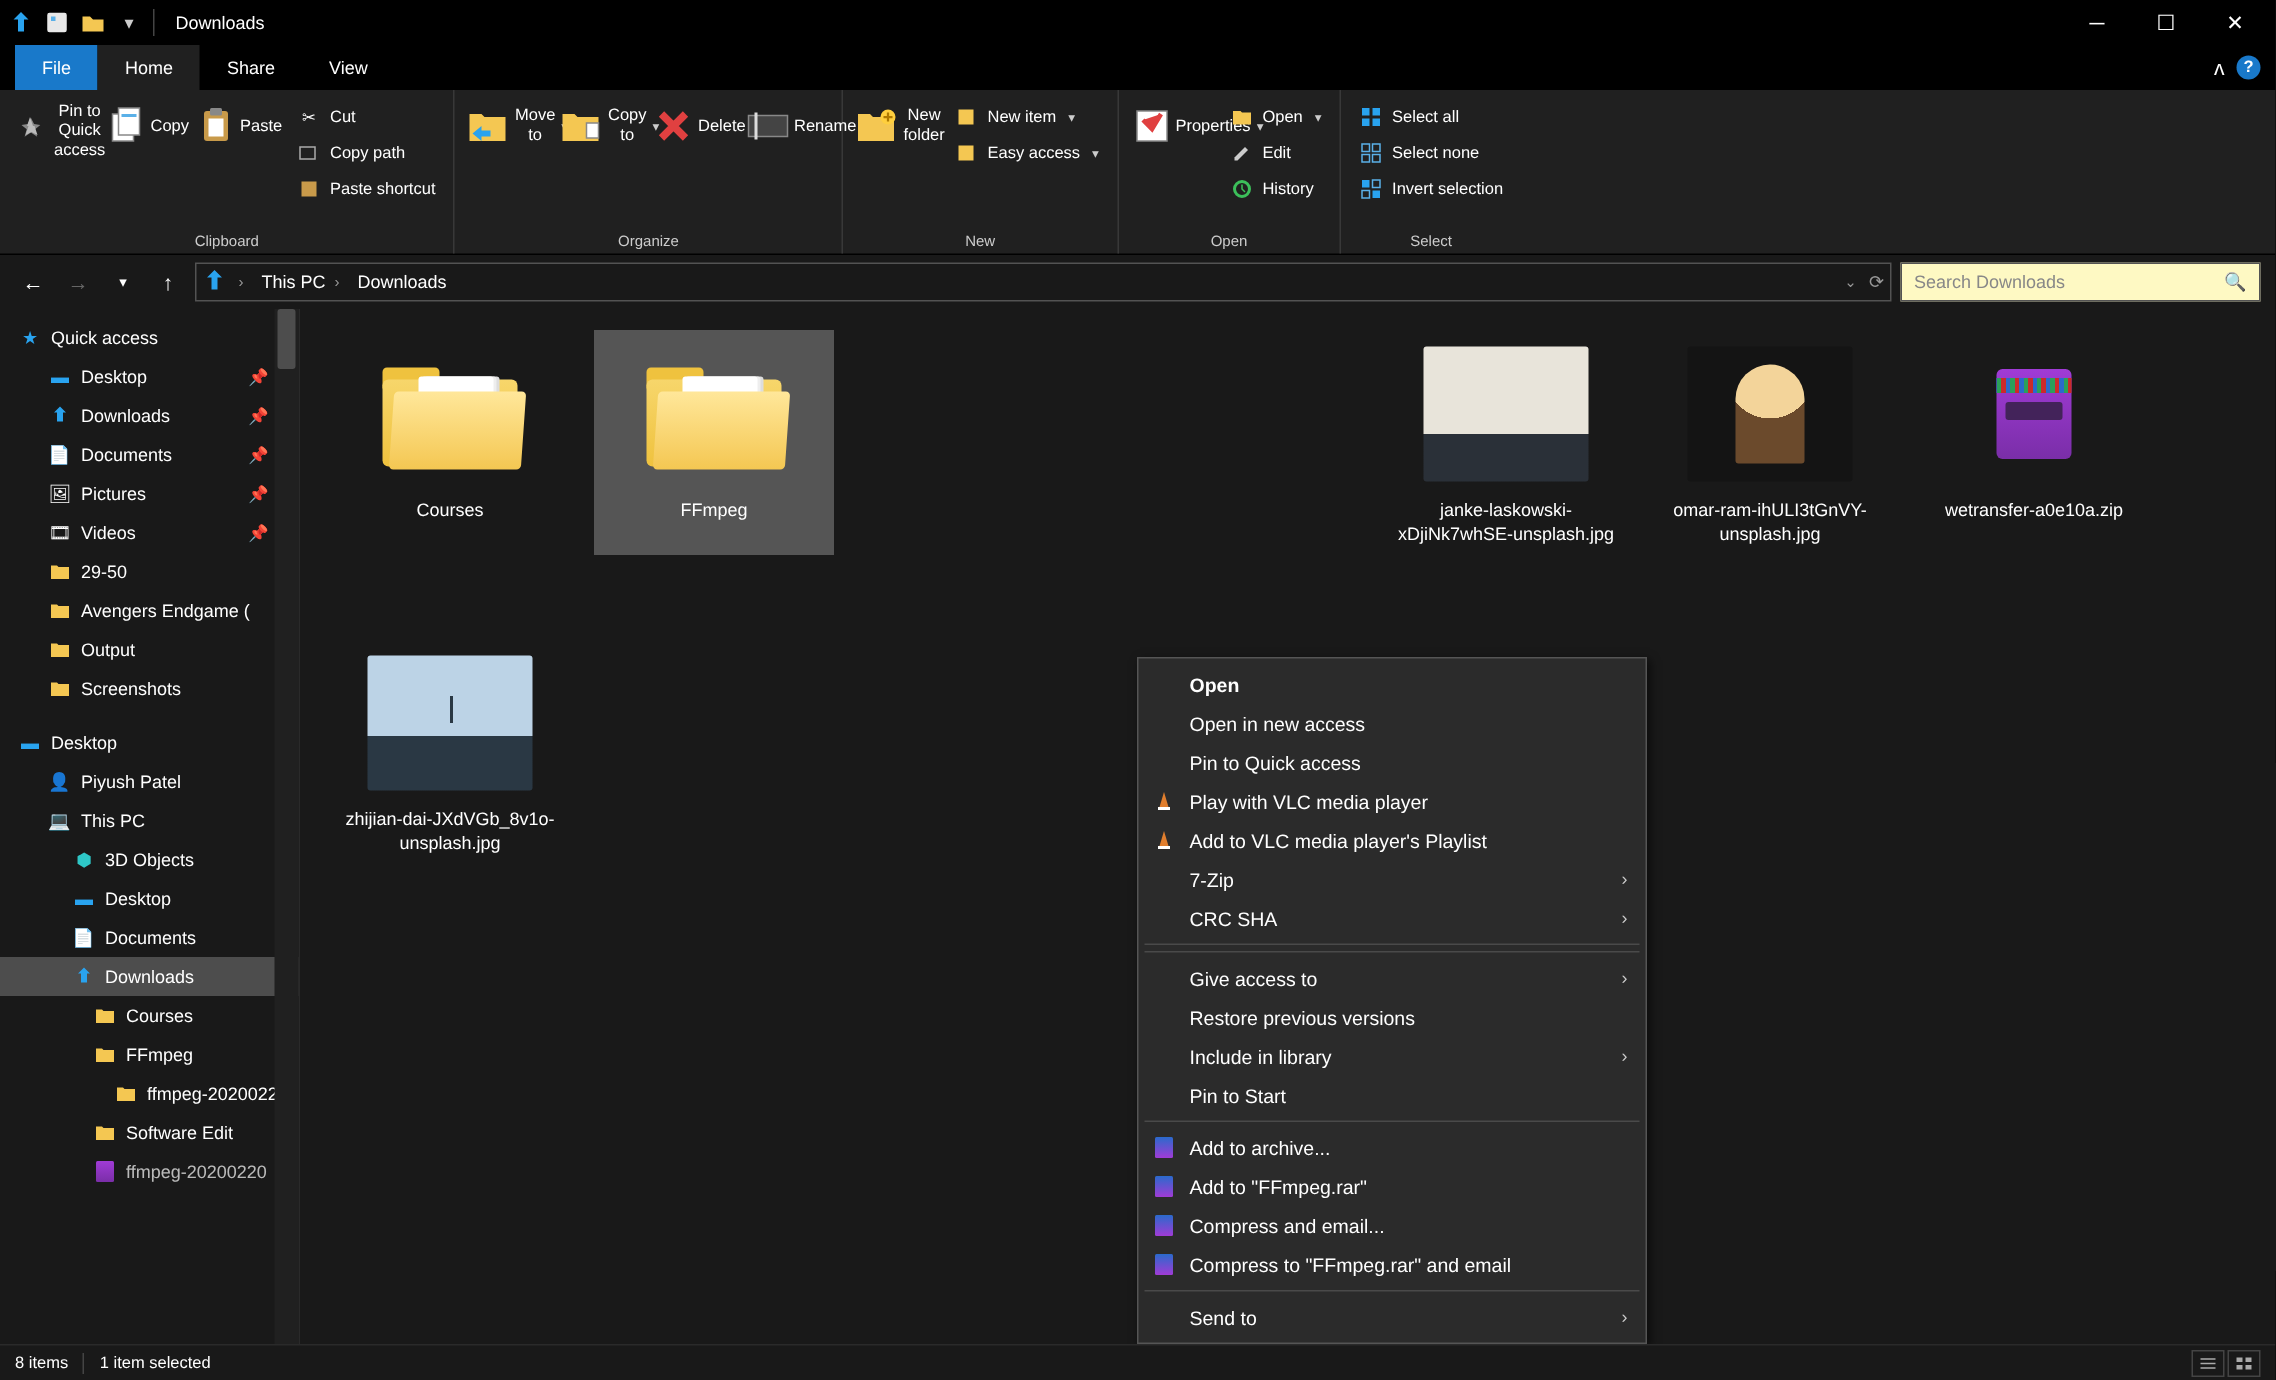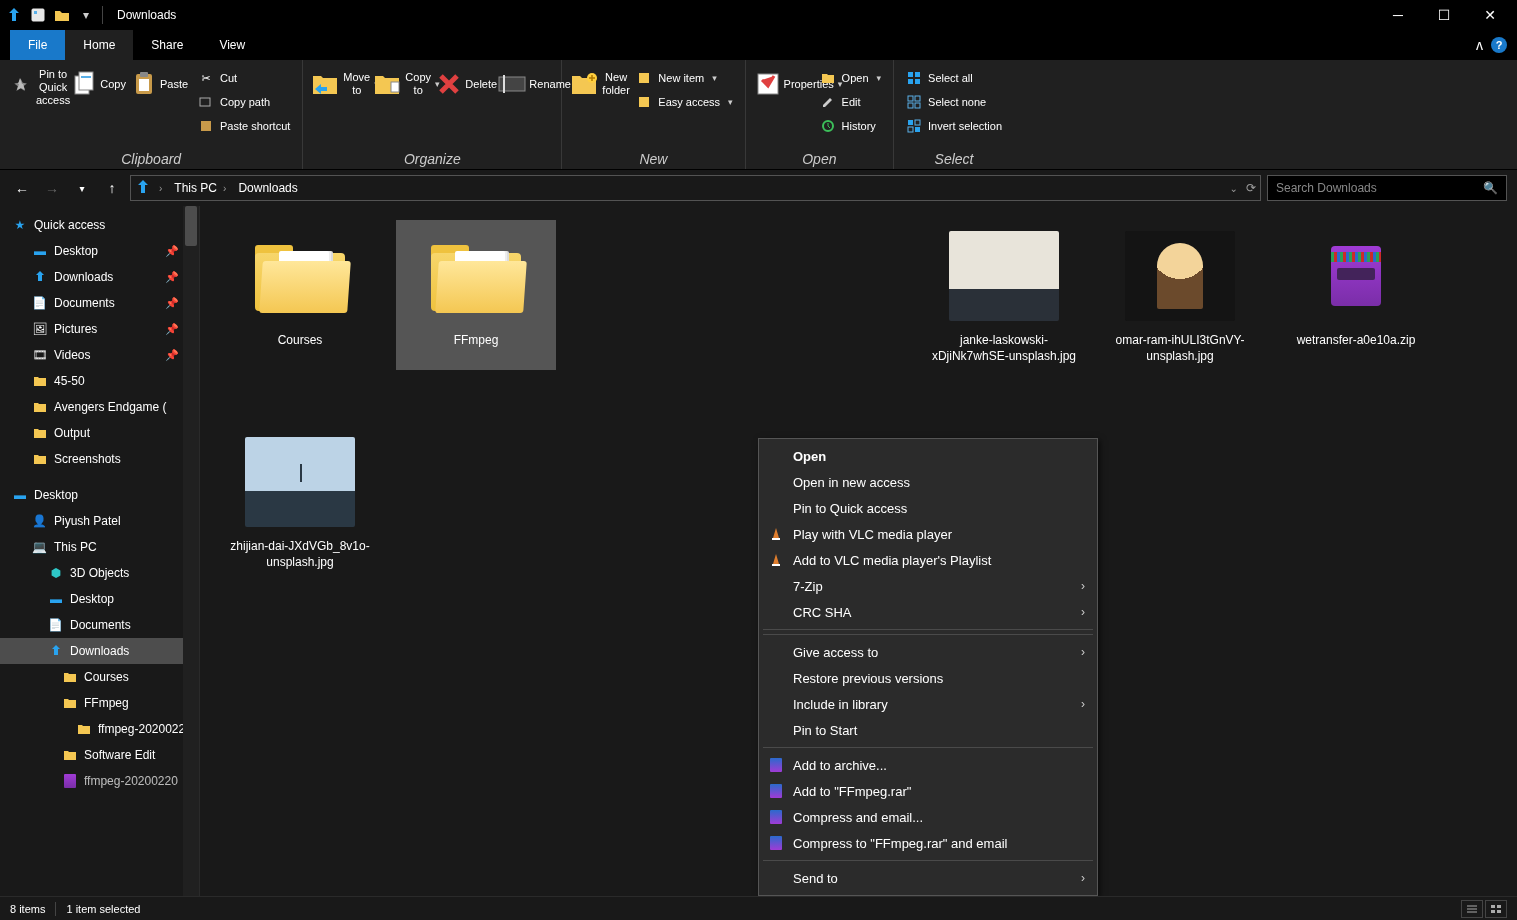--- a/index.html
+++ b/index.html
@@ -18,37 +18,37 @@
 .tabs { height: 30px; background: #000; display: flex; align-items: stretch; padding-left: 10px; }
 .tabs .tab { padding: 0 18px; display: flex; align-items: center; font-size: 12px; color: #fff; cursor: pointer; }
 .tabs .tab.file { background: #1979ca; }
 .tabs .tab.active { background: #202020; }
 .tabs .rightext { margin-left: auto; display: flex; align-items: center; gap: 8px; padding-right: 10px; }
 
 
 .ribbon { height: 110px; background: #202020; display: flex; border-bottom: 1px solid #000; }
 .group { display: flex; flex-direction: column; border-right: 1px solid #383838; padding: 4px 8px 2px; }
 .group-body { flex: 1; display: flex; align-items: flex-start; gap: 6px; }
-.group-label { text-align: center; font-size: 14px; color: #ccc; padding-top: 2px; font-style: italic; }
+.group-label { text-align: center; font-size: 10px; color: #ccc; padding-top: 2px; }
 .bigbtn { display: flex; flex-direction: row; align-items: center; justify-content: flex-start; width: 56px; padding-top: 4px; gap: 2px; cursor: pointer; }
 .bigbtn .icon { width: 32px; height: 32px; display: flex; align-items: center; justify-content: center; }
 .bigbtn .label { font-size: 11px; text-align: center; line-height: 13px; }
 .smallcol { display: flex; flex-direction: column; gap: 4px; padding-top: 4px; }
 .smallbtn { display: flex; align-items: center; gap: 6px; font-size: 11px; padding: 2px 4px; cursor: pointer; }
 .smallbtn .sicon { width: 16px; height: 16px; display: flex; align-items: center; justify-content: center; }
 
 
 .navrow { height: 36px; background: #191919; display: flex; align-items: center; gap: 6px; padding: 0 10px; }
 .navbtn { width: 24px; height: 24px; display: flex; align-items: center; justify-content: center; cursor: pointer; color: #fff; font-size: 14px; }
 .navbtn.disabled { color: #666; }
 .addressbar { flex: 1; height: 26px; border: 1px solid #535353; background: #191919; display: flex; align-items: center; padding: 0 4px; gap: 4px; }
 .crumb { display: flex; align-items: center; gap: 6px; font-size: 12px; padding: 0 4px; }
 .crumb .chev { color: #999; font-size: 10px; }
 .addr-right { margin-left: auto; display: flex; align-items: center; gap: 8px; color: #999; }
-.searchbox { width: 240px; height: 26px; border: 1px solid #535353; background: #000000; display: flex; align-items: center; padding: 0 8px; color: #888; }
+.searchbox { width: 240px; height: 26px; border: 1px solid #535353; background: #fef9c3; display: flex; align-items: center; padding: 0 8px; color: #888; }
 
 
 .main { display: flex; height: 690px; background: #191919; }
 .sidebar { width: 200px; background: #191919; border-right: 1px solid #2a2a2a; overflow: hidden; position: relative; }
 .sbtrack { position: absolute; right: 0; top: 0; bottom: 0; width: 16px; background: #202020; }
 .sbthumb { position: absolute; right: 2px; top: 0; width: 12px; height: 40px; background: #4d4d4d; border-radius: 2px; }
 .tree { padding: 6px 0; }
 .treeitem { display: flex; align-items: center; gap: 6px; height: 26px; padding-left: 12px; cursor: pointer; font-size: 12px; }
 .treeitem.sub { padding-left: 32px; }
 .treeitem.sub2 { padding-left: 48px; }
@@ -446,21 +446,21 @@
           <span class="ticon">🎞</span>
           <span>Videos</span>
           <span class="pin">📌</span>
         </div>
       <div class="treeitem sub">
           <span class="ticon">
             <svg width="14" height="12">
               <path class="svg-folder" d="M1 2h4l1 1h7v8H1z"></path>
             </svg>
           </span>
-          <span>45-50</span>
+          <span>29-50</span>
         </div>
       <div class="treeitem sub">
           <span class="ticon">
             <svg width="14" height="12">
               <path class="svg-folder" d="M1 2h4l1 1h7v8H1z"></path>
             </svg>
           </span>
           <span>Avengers Endgame (</span>
         </div>
       <div class="treeitem sub">

